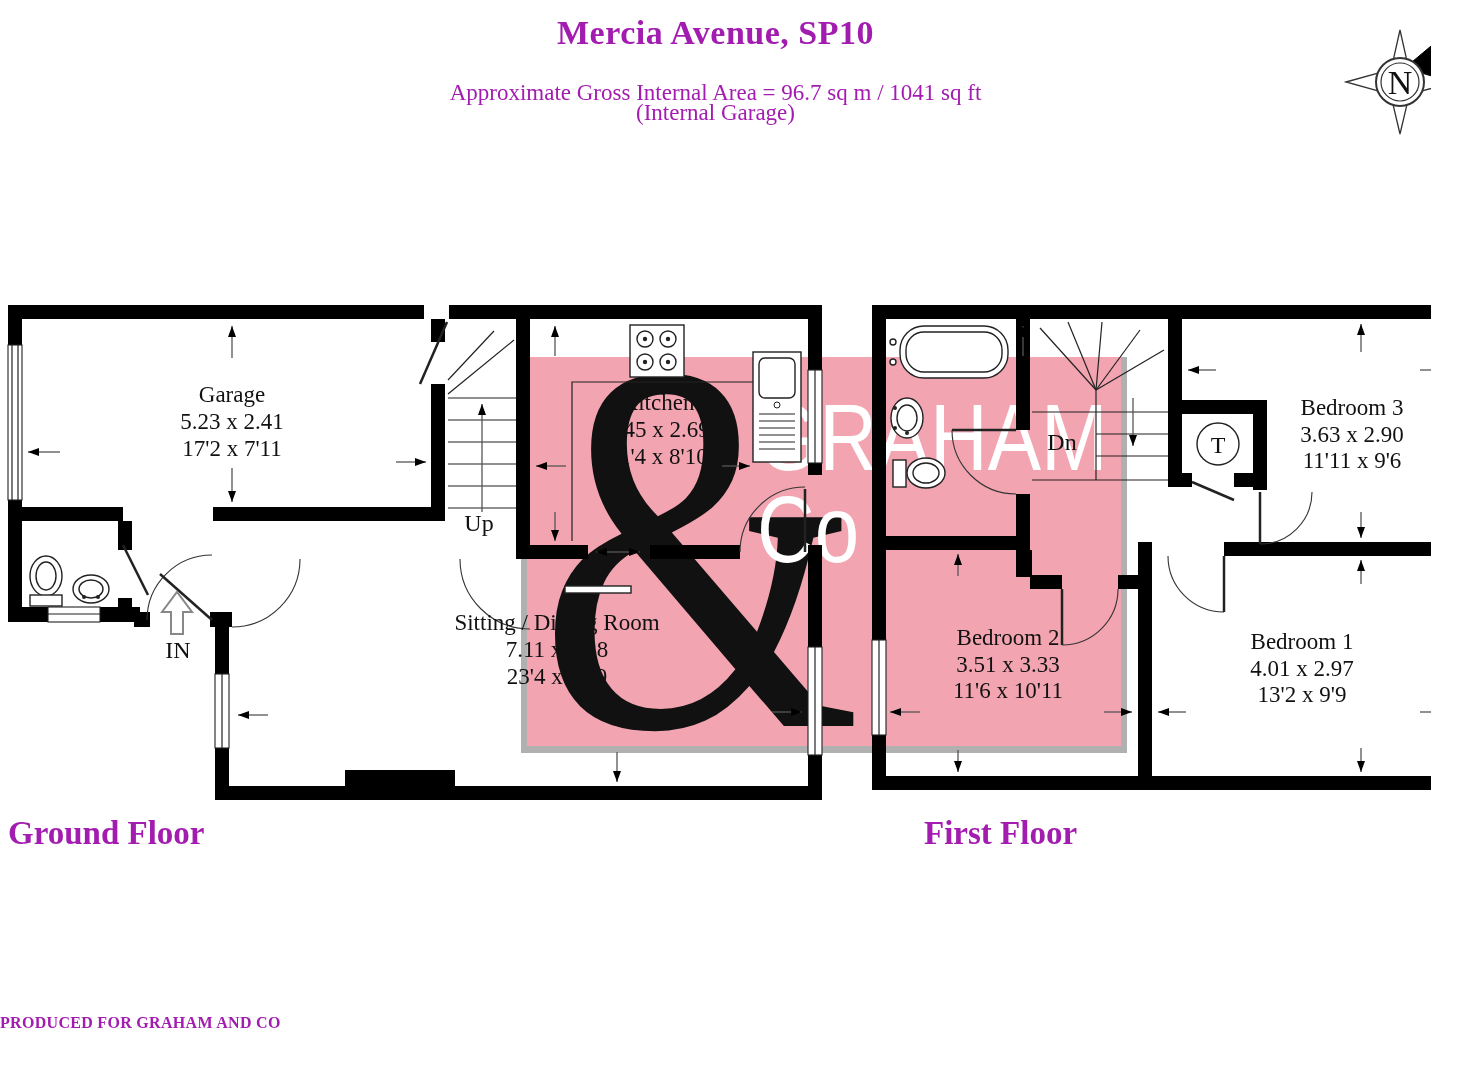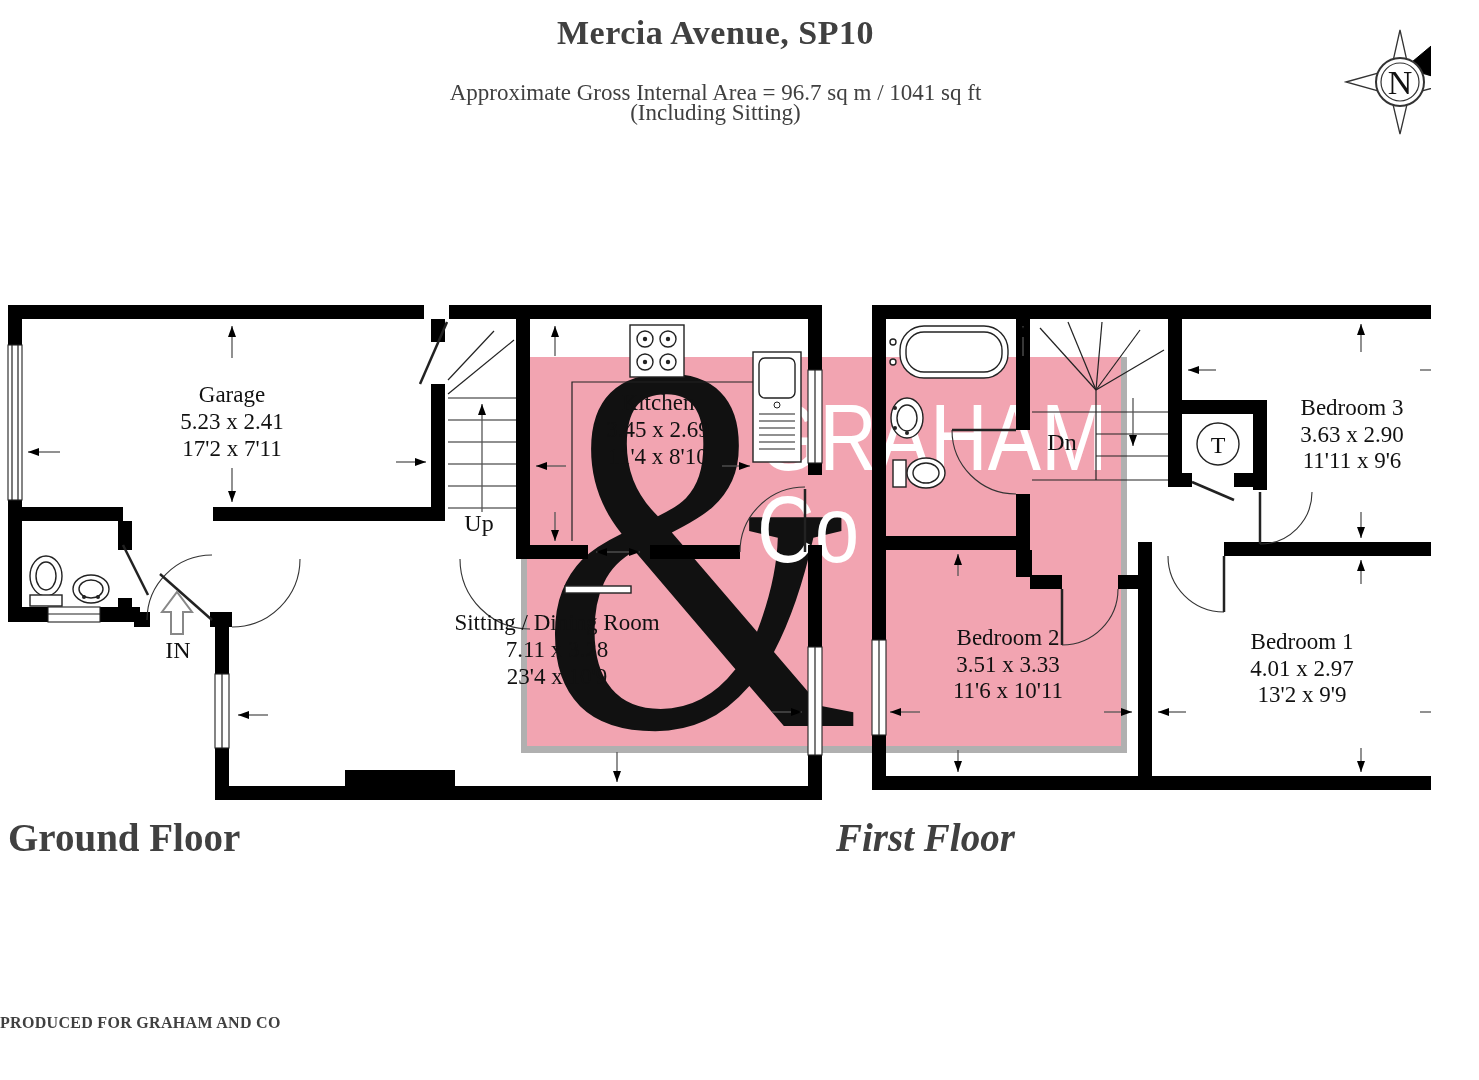--- a/index.html
+++ b/index.html
@@ -1,24 +1,24 @@
 <!DOCTYPE html>
 <html><head>
 <meta charset="utf-8">
 <style>
   html,body{margin:0;padding:0;background:#fff;}
   #page{position:relative;width:1431px;height:1080px;background:#fff;overflow:hidden;
-        font-family:"Liberation Serif","DejaVu Serif",serif;color:#404040;}
+        font-family:"Liberation Serif","DejaVu Serif",serif;color:#a21caf;}
   .hdr{position:absolute;left:0;right:0;text-align:center;}
   #title{top:14px;font-size:34px;font-weight:bold;letter-spacing:.5px;}
   #sub1{top:80px;font-size:23px;}
   #sub2{top:100px;font-size:23px;}
-  .floor-title{position:absolute;font-size:39px;font-weight:bold;}
+  .floor-title{position:absolute;font-size:33px;font-weight:bold;}
   #gf-title{left:8px;top:815px;}
-  #ff-title{left:836px;top:815px;font-style:italic;}
+  #ff-title{left:924px;top:815px;}
   .ftr{position:absolute;left:0;right:0;}
   #ftr-bold{top:1014px;font-size:16px;font-weight:bold;letter-spacing:.3px;}
   #ftr-l1{top:1036px;font-size:17.5px;}
   #ftr-l2{top:1057px;font-size:17.5px;}
   svg{position:absolute;left:0;top:0;}
   svg text{font-family:"Liberation Serif","DejaVu Serif",serif;fill:#111;}
   .room-label{font-size:23px;text-anchor:middle;}
   .small-label{font-size:24px;text-anchor:middle;}
   .wall{fill:#000;stroke:none;}
   .thin{stroke:#222;stroke-width:1.2;fill:none;}
@@ -29,21 +29,21 @@
   .stem{stroke:#555;stroke-width:1.3;}
   .wm-white{fill:#ffffff;font-family:"Liberation Sans","DejaVu Sans",sans-serif;}
 </style>
 </head>
 <body>
 
 <div id="page">
 
   <div class="hdr" id="title">Mercia Avenue, SP10</div>
   <div class="hdr" id="sub1">Approximate Gross Internal Area = 96.7 sq m / 1041 sq ft</div>
-  <div class="hdr" id="sub2">(Including Sitting)</div>
+  <div class="hdr" id="sub2">(Internal Garage)</div>
 
   <div class="floor-title" id="gf-title">Ground Floor</div>
   <div class="floor-title" id="ff-title">First Floor</div>
 
   <div class="ftr" id="ftr-bold">PRODUCED FOR GRAHAM AND CO</div>
 
   <svg width="1479" height="1080" viewBox="0 0 1479 1080">
     <defs>
       <marker id="ah" markerUnits="userSpaceOnUse" markerWidth="12" markerHeight="9" refX="11" refY="4" orient="auto">
         <path d="M0,0 L11,4 L0,8 Z" fill="#000"></path>

